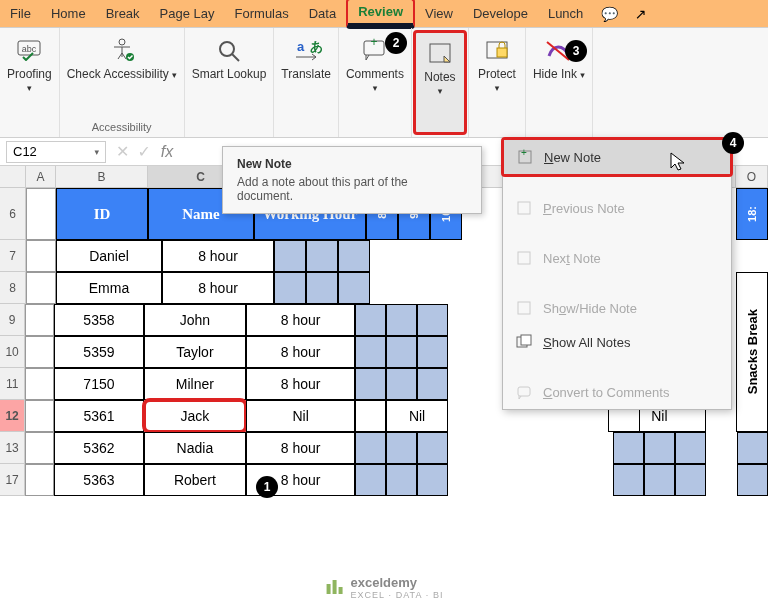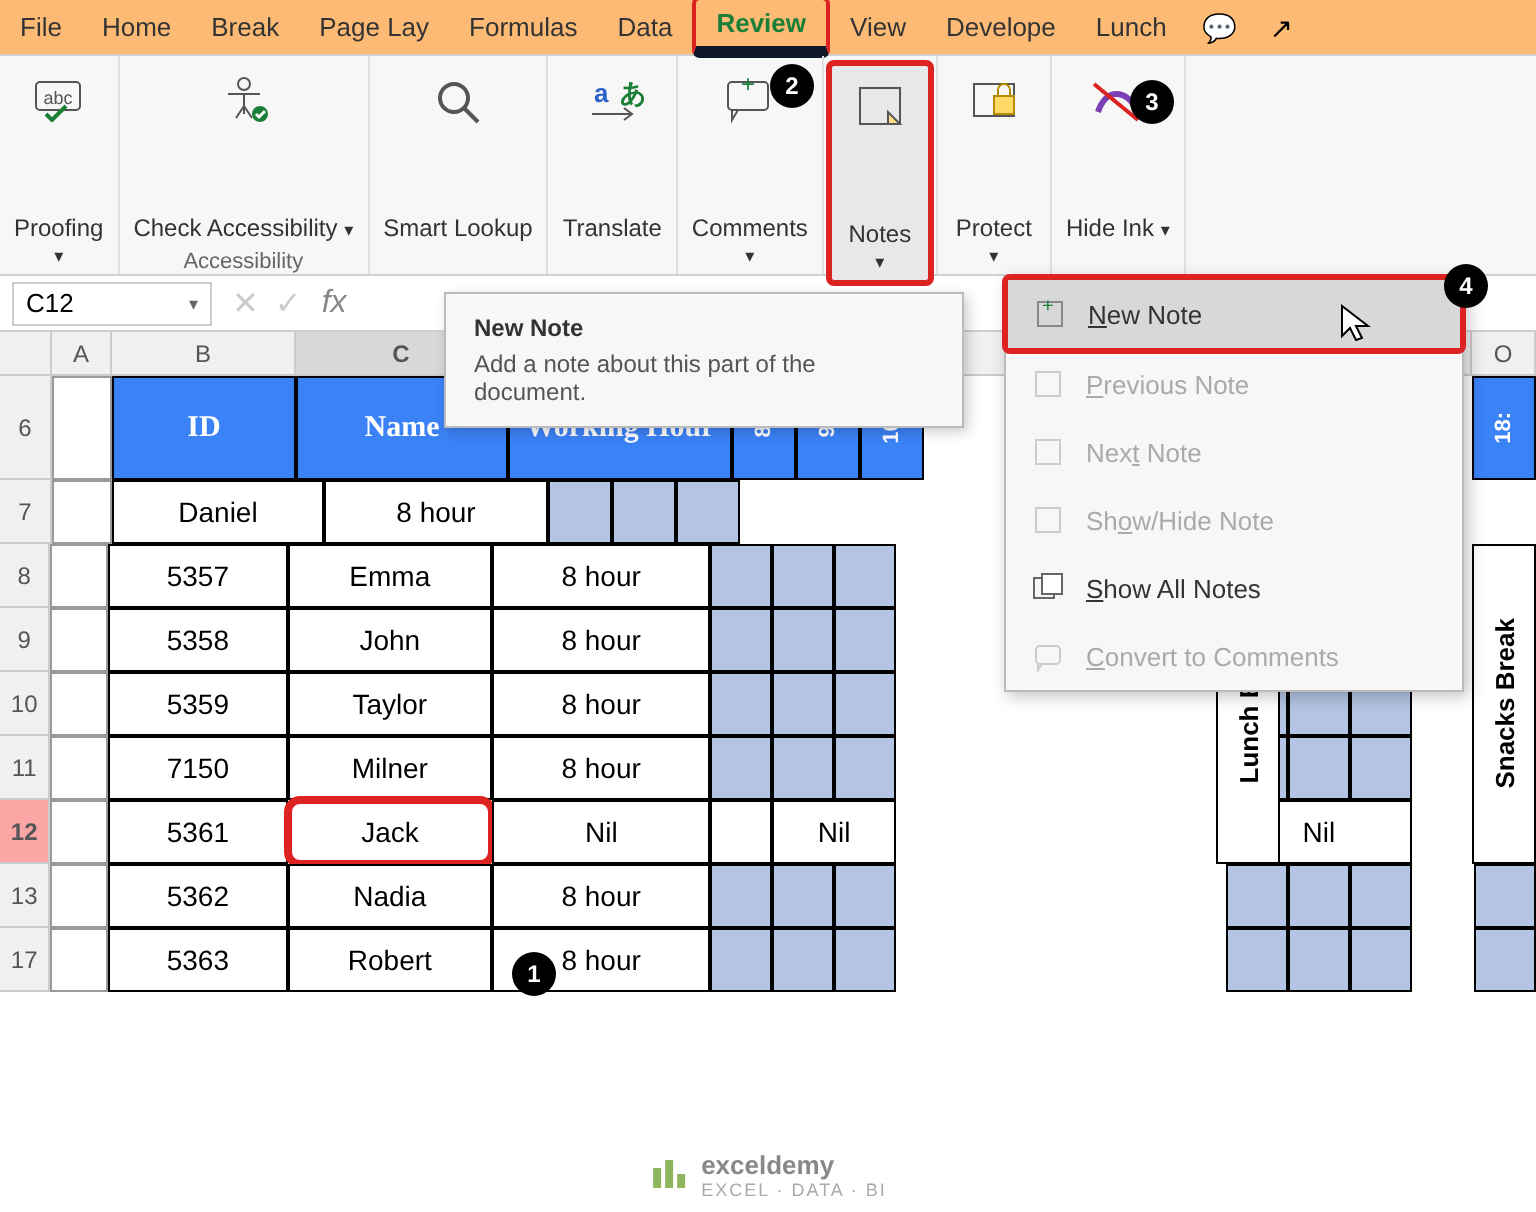--- a/index.html
+++ b/index.html
@@ -8,36 +8,36 @@
 .tabbar { display: flex; height: 28px; border-bottom: 1px solid #d0d0d0; background: #fdba74; align-items: center; font-size: 13px; }
 .tab { padding: 4px 10px; cursor: pointer; color: #333; }
 .tab.active { color: #1a7f37; font-weight: 600; border-bottom: 6px solid #0f172a; }
 .tab-iconbtn { padding: 4px 8px; font-size: 14px; }
 
 .ribbon { display: flex; height: 110px; background: #f7f7f7; border-bottom: 1px solid #d0d0d0; }
 .ribbon-group { display: flex; flex-direction: column; align-items: center; border-right: 1px solid #e0e0e0; padding: 2px 1px; }
 .ribbon-buttons { display: flex; flex: 1; }
 .ribbon-btn { display: flex; flex-direction: column; align-items: center; justify-content: flex-start; padding: 4px 6px; font-size: 12px; color: #333; min-width: 54px; gap: 2px; }
 .ribbon-btn .icon { width: 32px; height: 32px; display: flex; align-items: center; justify-content: center; }
-.ribbon-btn .lbl { text-align: center; line-height: 1.1; margin-top: 40px; }
+.ribbon-btn .lbl { text-align: center; line-height: 1.1; }
 .ribbon-btn .caret { font-size: 9px; }
 .group-label { font-size: 11px; color: #666; padding-bottom: 2px; }
 
 .notes-highlight { border: 3px solid #d22; border-radius: 4px; background: #e8e8e8; }
 .review-highlight { border: 2px solid #d22; border-radius: 4px; }
 
 .badge { position: absolute; width: 22px; height: 22px; background: #000; color: #fff; border-radius: 50%; display: flex; align-items: center; justify-content: center; font-size: 12px; font-weight: bold; z-index: 50; }
 
 .tooltip { position: absolute; background: #f7f7f7; border: 1px solid #bbb; padding: 10px 14px; width: 260px; font-size: 12px; box-shadow: 2px 2px 6px rgba(0,0,0,0.2); z-index: 30; }
 .tooltip .tt-title { font-weight: bold; margin-bottom: 4px; color: #333; }
 .tooltip .tt-body { color: #555; }
 
 .dropdown { position: absolute; background: #f7f7f7; border: 1px solid #bbb; width: 230px; box-shadow: 2px 2px 8px rgba(0,0,0,0.25); z-index: 40; }
 .dd-item { display: flex; align-items: center; gap: 10px; padding: 8px 12px; font-size: 13px; color: #333; }
-.dd-item.disabled { color: #aaa; }
+.dd-item.disabled { color: #aaa; margin-top: 16px; }
 .dd-item .dd-icon { width: 18px; height: 18px; display: flex; align-items: center; justify-content: center; }
 .dd-item.hover { background: #d8d8d8; }
 .dd-item .underline { text-decoration: underline; }
 .dd-highlight { border: 3px solid #d22; border-radius: 4px; margin: -2px; }
 
 .namebox-row { display: flex; height: 28px; border-bottom: 1px solid #d0d0d0; align-items: center; background: #fff; }
 .namebox { border: 1px solid #ccc; height: 22px; width: 100px; margin: 0 6px; padding: 2px 6px; font-size: 13px; display: flex; align-items: center; justify-content: space-between; }
 .namebox .nb-caret { font-size: 9px; color: #666; }
 .fx-icon { font-style: italic; color: #888; padding: 0 6px; }
 .fx-cancel, .fx-check { color: #ccc; padding: 0 4px; }
@@ -334,21 +334,20 @@
           <div style="width:32px"></div>
           <div class="cell blue" style="width:32px"></div>
           <div class="cell blue" style="width:32px"></div>
           <div class="cell blue" style="width:32px"></div>
           <div style="width:32px"></div>
           <div class="cell c-O blue"></div>
         </div>
         <div class="datarow">
           <div class="rowhdr ">8</div>
           <div class="cell nb c-A"></div>
-          <div class="cell c-B">5357</div>
           <div class="cell c-C ">Emma</div>
           <div class="cell c-D">8 hour</div>
           <div class="cell c-E blue"></div>
           <div class="cell c-F blue"></div>
           <div class="cell c-G blue"></div>
           <div style="width:138px"></div>
           <div style="width:32px"></div>
           <div class="cell blue" style="width:32px"></div>
           <div class="cell blue" style="width:32px"></div>
           <div class="cell blue" style="width:32px"></div>

